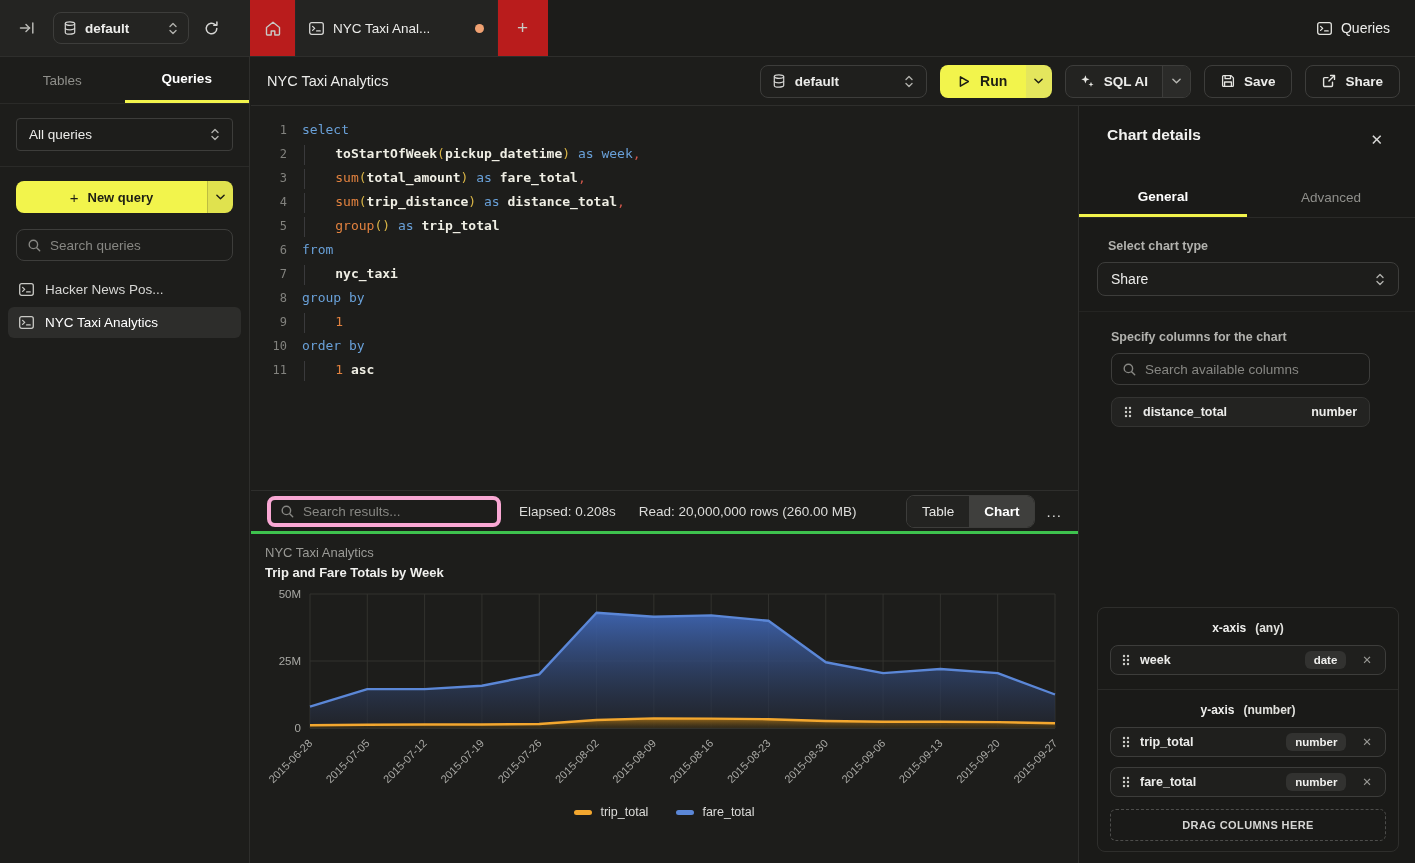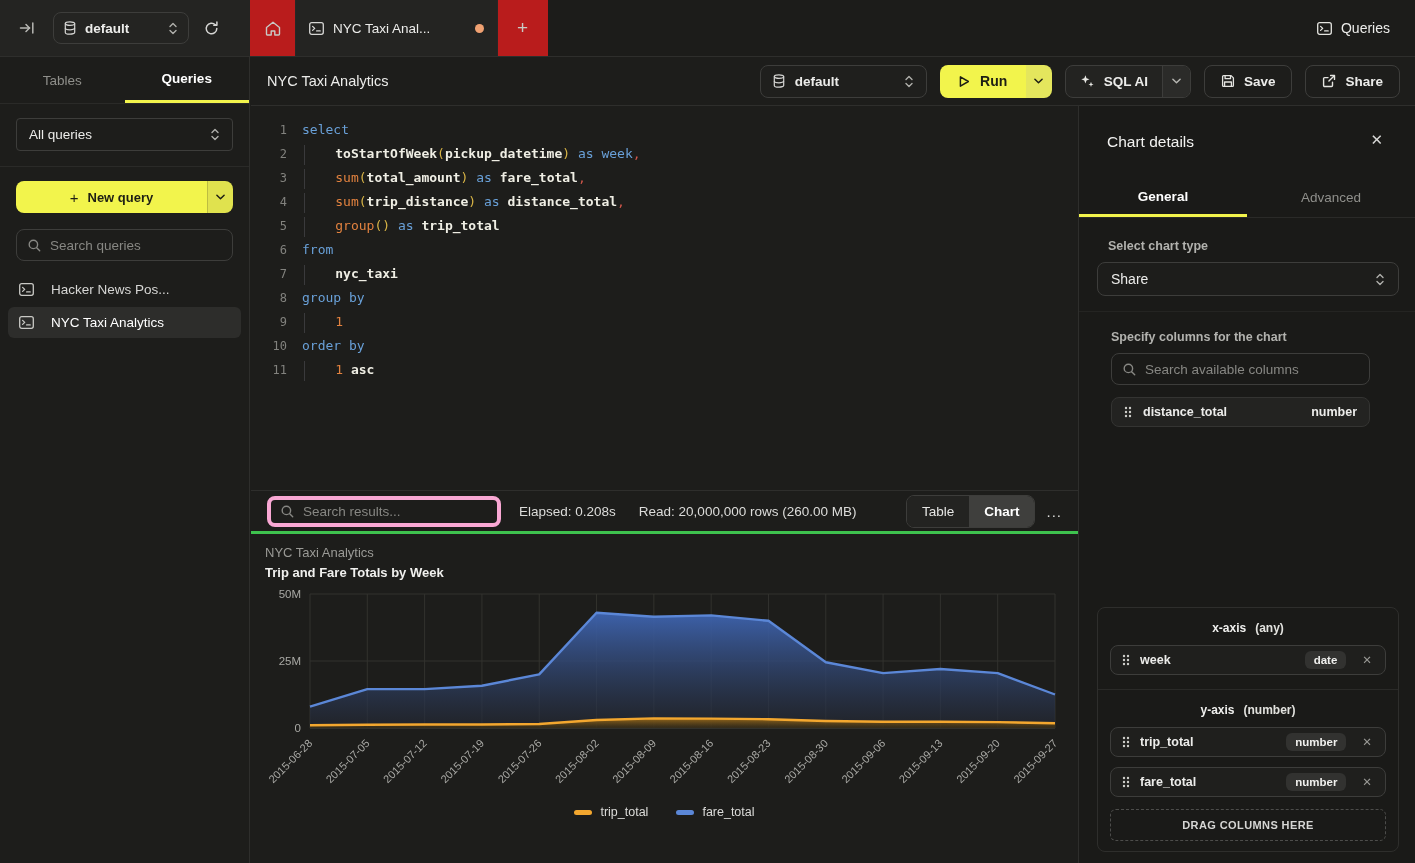--- a/index.html
+++ b/index.html
@@ -38,21 +38,21 @@
   .sb-filter{margin:14px 16px 0;height:33px;border:1px solid #3d3d3b;border-radius:4px;display:flex;align-items:center;padding:0 12px;font-size:13.5px;cursor:pointer}
   .sb-filter .updown{margin-left:auto}
   .sb-divider{margin-top:15px;border-top:1px solid #2a2a28}
   .new-query{margin:14px 16px 0;height:32px;border-radius:8px;overflow:hidden;display:flex;cursor:pointer}
   .nq-main{flex:1;background:#f2f44c;color:#1e1e14;display:flex;align-items:center;justify-content:center;gap:9px;font-weight:700;font-size:13px}
   .nq-plus{font-size:15px;font-weight:400}
   .nq-caret{width:26px;background:#e0e24e;border-left:1px solid rgba(0,0,0,.16);display:flex;align-items:center;justify-content:center;color:#1e1e14}
   .sb-search{margin:16px 16px 0;height:32px;border:1px solid #3d3d3b;border-radius:8px;display:flex;align-items:center;gap:9px;padding:0 11px}
   .sb-search input{flex:1;background:none;border:none;outline:none;color:#e6e6e4;font-size:13.5px;min-width:0}
   .query-list{margin-top:13px;padding:0 8px}
-  .query-item{height:31px;border-radius:6px;display:flex;align-items:center;gap:17px;padding:0 11px;font-size:13.5px;color:#d6d6d4;margin-bottom:2px;cursor:pointer}
+  .query-item{height:31px;border-radius:6px;display:flex;align-items:center;gap:11px;padding:0 11px;font-size:13.5px;color:#d6d6d4;margin-bottom:2px;cursor:pointer}
   .query-item.active{background:#2d2d2b;color:#fff}
 
   
   .main-header{position:absolute;left:251px;top:57px;width:1164px;height:49px;border-bottom:1px solid #2e2e2c;background:#1d1d1b;display:flex;align-items:center}
   .mh-title{margin-left:16px;font-size:14.5px;color:#ececea}
   .mh-controls{margin-left:auto;margin-right:15px;display:flex;align-items:center;gap:13px}
   .mh-db{width:167px;height:33px;border:1px solid #3d3d3b;border-radius:8px;display:flex;align-items:center;gap:10px;padding:0 12px;cursor:pointer;background:#1f1f1d}
   .mh-db .lbl{font-size:13.5px;font-weight:600}
   .mh-db .updown{margin-left:auto}
   .run-btn{height:33px;border-radius:8px;overflow:hidden;display:flex;cursor:pointer}
@@ -92,21 +92,21 @@
   
   .chart-region{position:absolute;left:251px;top:534px;width:827px;height:329px;background:#1d1d1b}
   .chart-title{position:absolute;left:14px;top:11px;font-size:13px;color:#9a9a96}
   .chart-subtitle{position:absolute;left:14px;top:31px;font-size:13px;font-weight:700;color:#f0f0ee}
   .chart-legend{position:absolute;left:0;top:271px;width:100%;display:flex;justify-content:center;align-items:center;gap:28px}
   .legend-item{display:flex;align-items:center;gap:8px;font-size:12.5px;color:#dcdcda}
   .legend-swatch{width:18px;height:5px;border-radius:2.5px}
 
   
   .right-panel{position:absolute;left:1078px;top:106px;width:337px;height:757px;background:#1a1a18;border-left:1px solid #2e2e2c}
-  .rp-title{position:absolute;left:28px;top:27px;font-size:15.5px;font-weight:400;color:#f2f2f0}
+  .rp-title{position:absolute;left:28px;top:20px;font-size:15.5px;font-weight:700;color:#f2f2f0}
   .rp-close{position:absolute;right:32px;top:25px;font-size:15px;color:#d8d8d6;cursor:pointer}
   .rp-tabs{position:absolute;left:0;top:72px;width:100%;height:40px;display:flex;border-bottom:1px solid #2a2a28}
   .rp-tab{flex:1;display:flex;align-items:center;justify-content:center;font-size:13.5px;color:#8f8f8b;cursor:pointer}
   .rp-tab.active{color:#fff;font-weight:600;border-bottom:3px solid #f2f44c}
   .rp-type-label{position:absolute;left:29px;top:133px;font-size:12.5px;font-weight:600;color:#b2b2ae}
   .rp-type-select{position:absolute;left:18px;top:156px;width:302px;height:34px;border:1px solid #3d3d3b;border-radius:8px;display:flex;align-items:center;padding:0 13px;font-size:14px;cursor:pointer;background:#1d1d1b}
   .rp-type-select .updown{margin-left:auto}
   .rp-sec-divider{position:absolute;left:0;top:205px;width:100%;border-top:1px solid #242422}
   .rp-columns-label{position:absolute;left:32px;top:224px;font-size:12.5px;font-weight:600;color:#b2b2ae}
   .rp-col-search{position:absolute;left:32px;top:247px;width:259px;height:32px;border:1px solid #3d3d3b;border-radius:8px;display:flex;align-items:center;gap:9px;padding:0 11px}

